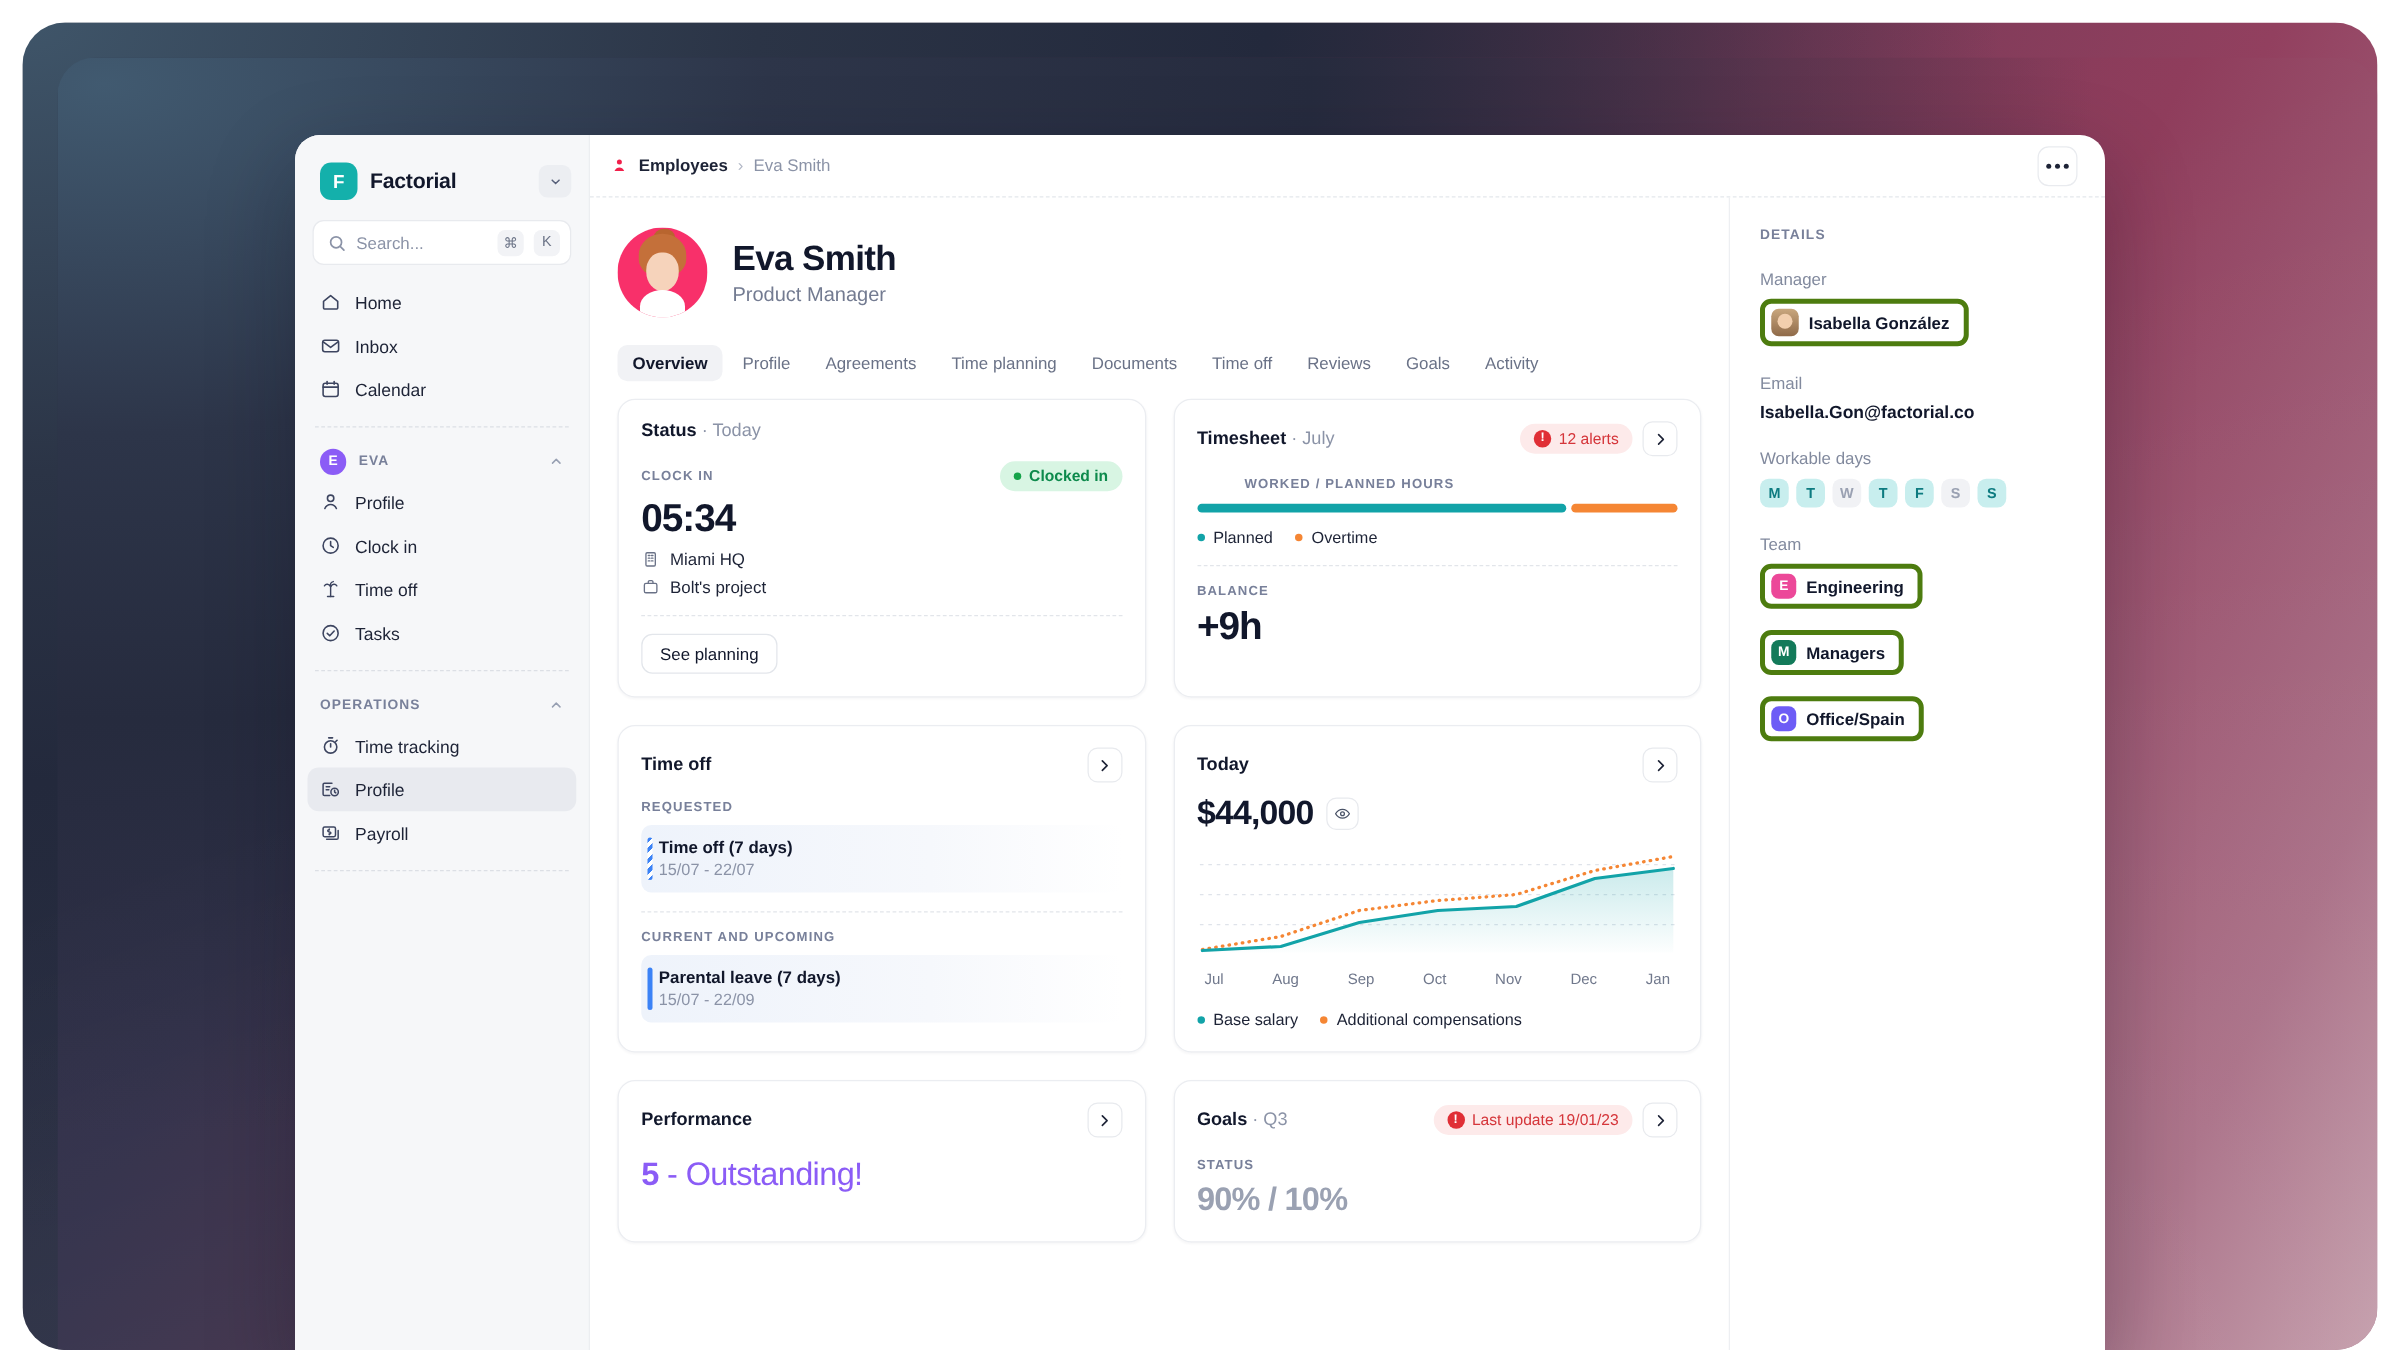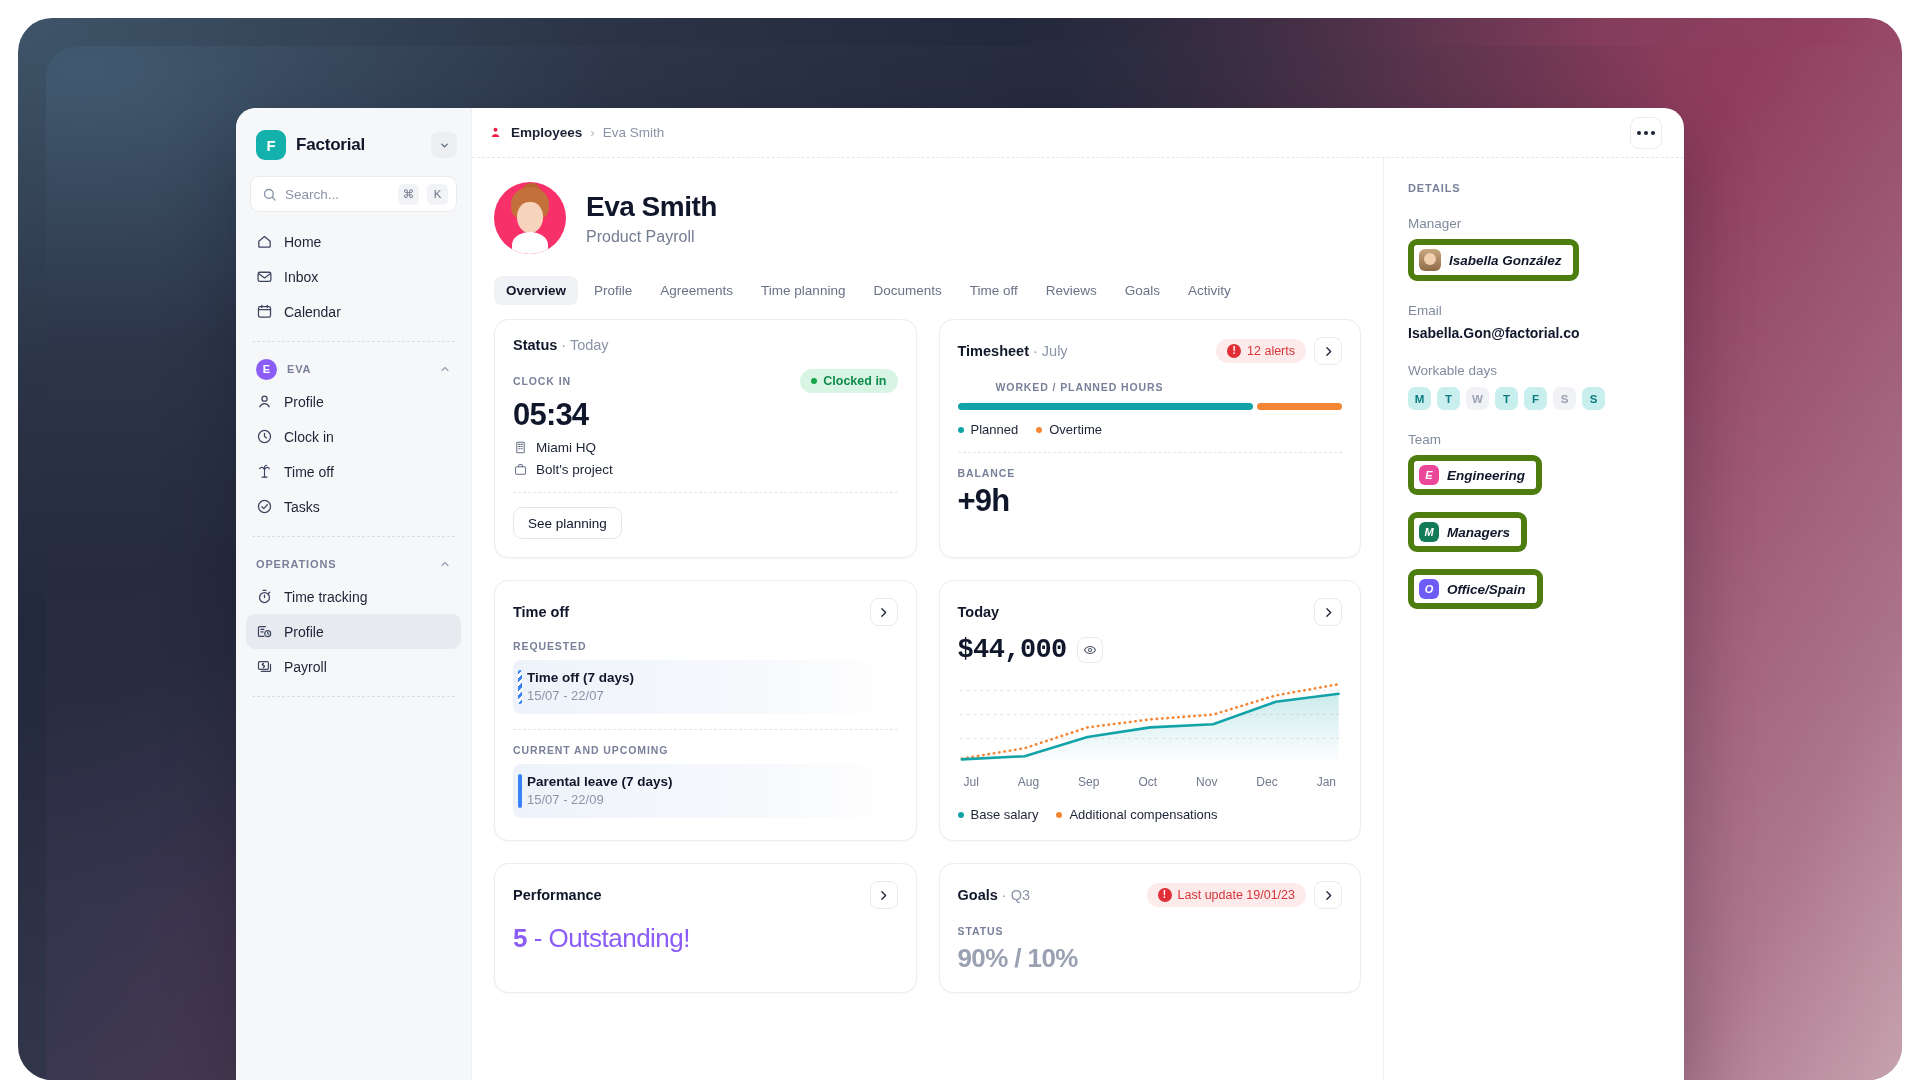--- a/index.html
+++ b/index.html
@@ -255,23 +255,23 @@
   }
   .chart-wrap { position: relative; margin-top: 10px; height: 96px; }
   .x-axis { display: flex; justify-content: space-between; padding: 4px 6px 0 6px; }
   .x-axis span { font-size: 12px; color: #70788c; }
 
   
   .det-head { font-size: 11px; font-weight: 700; letter-spacing: 0.9px; color: #78809a; }
   .det-label { font-size: 13.5px; color: #828a9e; margin-top: 22px; }
   .chip {
     display: inline-flex; align-items: center; gap: 8px;
-    border: 6px solid #4d7c0f; border-radius: 9px;
+    border: 4px solid #4d7c0f; border-radius: 9px;
     padding: 4px 11px 4px 5px; margin-top: 8px; background: #fff;
-    font-size: 13.5px; font-weight: 600; color: #11172b; font-style: italic;
+    font-size: 13.5px; font-weight: 600; color: #11172b;
   }
   .chip .sq {
     width: 20px; height: 20px; border-radius: 6px; color: #fff;
     font-size: 11px; font-weight: 700;
     display: flex; align-items: center; justify-content: center;
   }
   .chip .ava {
     width: 22px; height: 22px; border-radius: 6px; overflow: hidden;
     background: linear-gradient(180deg,#c9a77e 0%,#8f6a49 100%); position: relative;
   }
@@ -465,21 +465,21 @@
 
         <div class="profile-head">
           <div class="pf-avatar">
             <div class="bun"></div>
             <div class="hair"></div>
             <div class="face"></div>
             <div class="body"></div>
           </div>
           <div>
             <div class="pf-name">Eva Smith</div>
-            <div class="pf-role">Product Payroll</div>
+            <div class="pf-role">Product Manager</div>
           </div>
         </div>
 
         <div class="tabs">
           <div class="tab active">Overview</div>
           <div class="tab">Profile</div>
           <div class="tab">Agreements</div>
           <div class="tab">Time planning</div>
           <div class="tab">Documents</div>
           <div class="tab">Time off</div>
@@ -581,21 +581,21 @@
 
           <div class="card">
             <div class="card-head">
               <span class="card-title">Today</span>
               <div class="chev-btn">
                 <svg width="13" height="13" viewBox="0 0 24 24" fill="none" stroke="currentColor" stroke-width="2.4" stroke-linecap="round" stroke-linejoin="round">
                     <polyline points="9 5 16 12 9 19"></polyline>
                   </svg>
               </div>
             </div>
-            <div style="display:flex;align-items:center;gap:10px;margin-top:9px;font-family:Liberation Mono, monospace;">
+            <div style="display:flex;align-items:center;gap:10px;margin-top:9px;">
               <span class="salary-num">$44,000</span>
               <span class="eye-btn">
                 <svg width="14" height="14" viewBox="0 0 24 24" fill="none" stroke="currentColor" stroke-width="1.8" stroke-linecap="round" stroke-linejoin="round">
                     <path d="M2.5 12S6 6 12 6s9.5 6 9.5 6-3.5 6-9.5 6-9.5-6-9.5-6z"></path>
                     <circle cx="12" cy="12" r="2.6"></circle>
                   </svg>
               </span>
             </div>
 
             <div class="chart-wrap">

